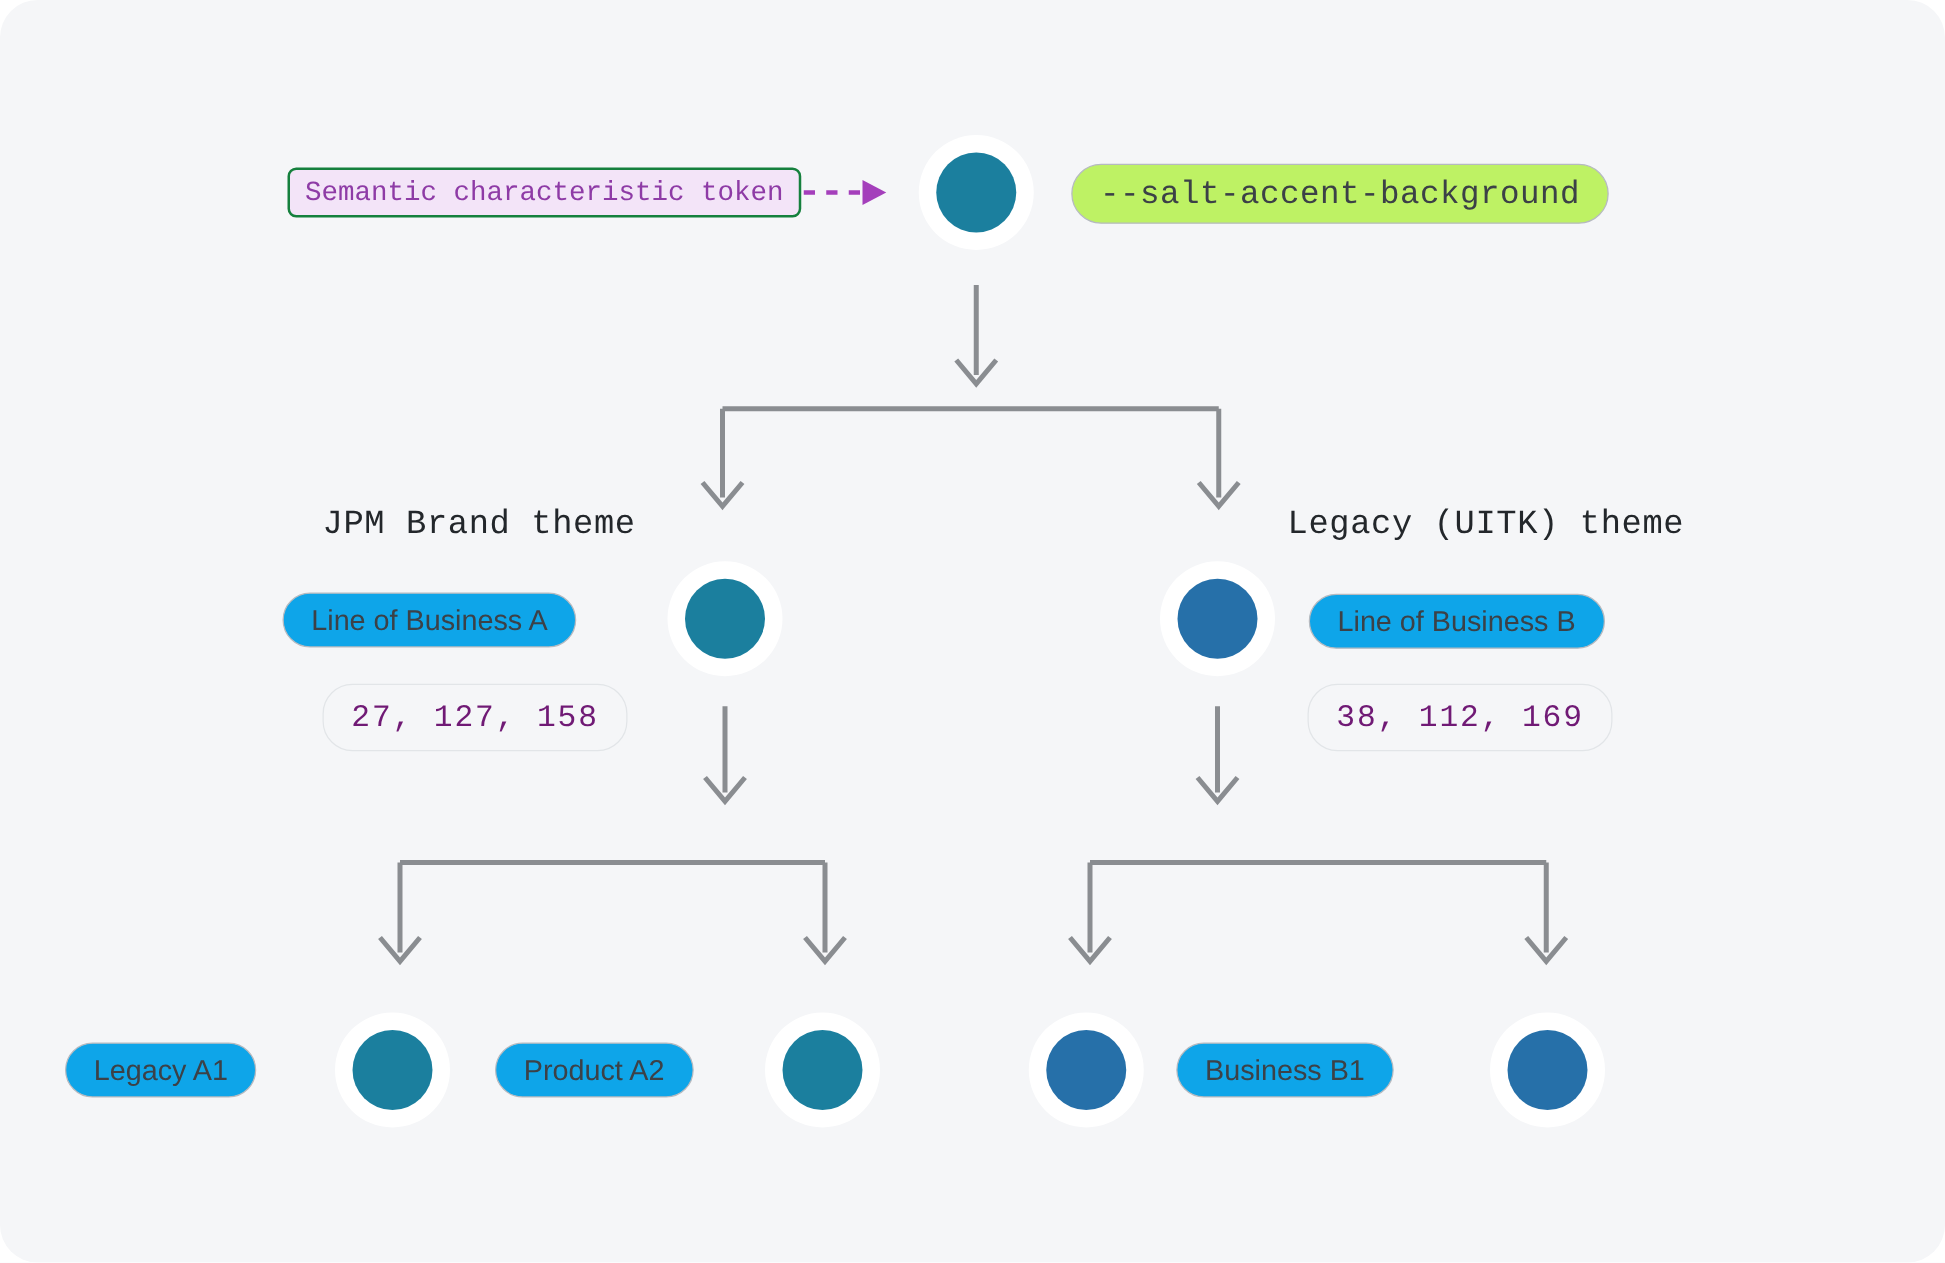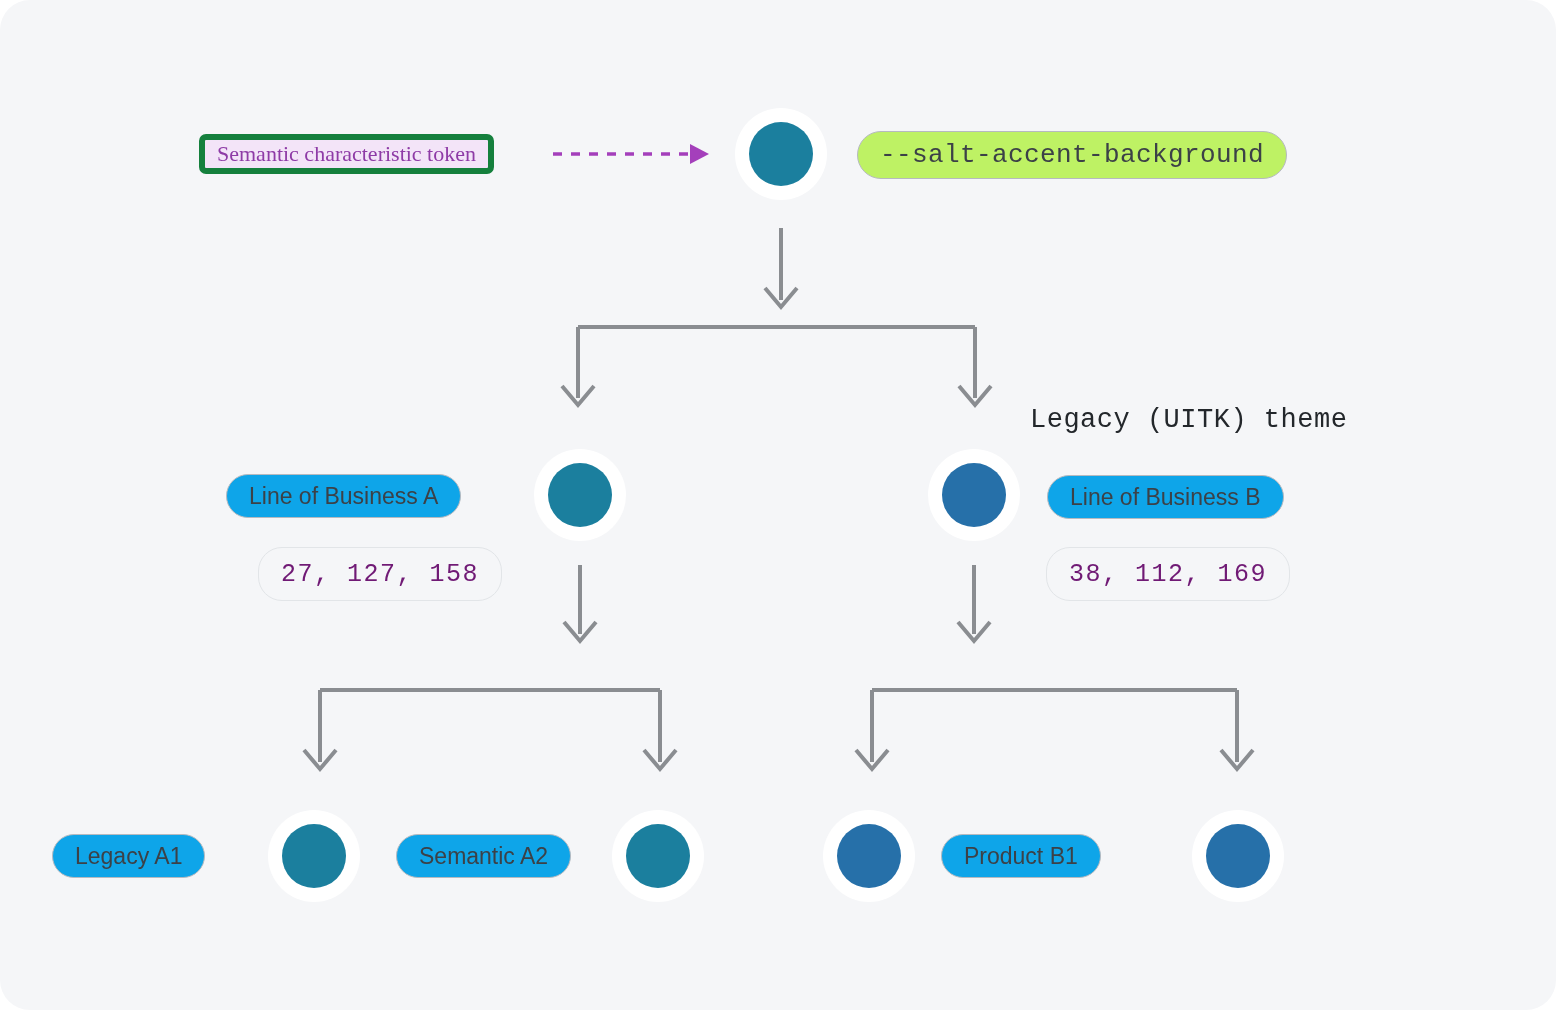--- a/index.html
+++ b/index.html
@@ -90,25 +90,26 @@
   
   .annotation {
     position: absolute;
     box-sizing: border-box;
     display: flex;
     align-items: center;
     height: 40px;
     padding: 0 12px;
     border-radius: 7px;
     background: #f3e4f8;
-    border: 6px solid #15803d;
+    border: 2px solid #15803d;
     color: #8e3ba6;
     font-size: 22px;
     white-space: nowrap;
-    font-family: Liberation Serif, serif;
+    font-family: Liberation Mono, monospace;
+    margin-left: 31px;
   }
 
   
   .theme-caption {
     position: absolute;
     color: #23272b;
     font-size: 27px;
     letter-spacing: 0.5px;
     white-space: nowrap;
     font-family: "Liberation Mono", monospace;
@@ -156,46 +157,47 @@
     </g>
   </svg>
 
   <div class="annotation" style="left:199px; top:134px;">Semantic characteristic token</div>
 
   <div class="node-dot" style="left:735px; top:108px;">
     <div class="swatch" style="background:#1b7f9e"></div>
   </div>
   <div class="pill pill-token" style="left:857px; top:131px;">--salt-accent-background</div>
 
+  <div class="theme-caption" style="left:258px; top:405px;">JPM Brand theme</div>
   <div class="theme-caption" style="left:1030px; top:405px;">Legacy (UITK) theme</div>
 
   <div class="pill pill-label" style="left:226px; top:474px;">Line of Business A</div>
   <div class="pill pill-rgb" style="left:258px; top:547px;">27, 127, 158</div>
   <div class="node-dot" style="left:534px; top:449px;">
     <div class="swatch" style="background:#1b7f9e"></div>
   </div>
 
   <div class="node-dot" style="left:928px; top:449px;">
     <div class="swatch" style="background:#2670a9"></div>
   </div>
   <div class="pill pill-label" style="left:1047px; top:475px;">Line of Business B</div>
   <div class="pill pill-rgb" style="left:1046px; top:547px;">38, 112, 169</div>
 
   <div class="pill pill-label" style="left:52px; top:834px;">Legacy A1</div>
   <div class="node-dot" style="left:268px; top:810px;">
     <div class="swatch" style="background:#1b7f9e"></div>
   </div>
 
-  <div class="pill pill-label" style="left:396px; top:834px;">Semantic A2</div>
+  <div class="pill pill-label" style="left:396px; top:834px;">Product A2</div>
   <div class="node-dot" style="left:612px; top:810px;">
     <div class="swatch" style="background:#1b7f9e"></div>
   </div>
 
   <div class="node-dot" style="left:823px; top:810px;">
     <div class="swatch" style="background:#2670a9"></div>
   </div>
-  <div class="pill pill-label" style="left:941px; top:834px;">Product B1</div>
+  <div class="pill pill-label" style="left:941px; top:834px;">Business B1</div>
 
   <div class="node-dot" style="left:1192px; top:810px;">
     <div class="swatch" style="background:#2670a9"></div>
   </div>
 
 </div>
 
 </body></html>

